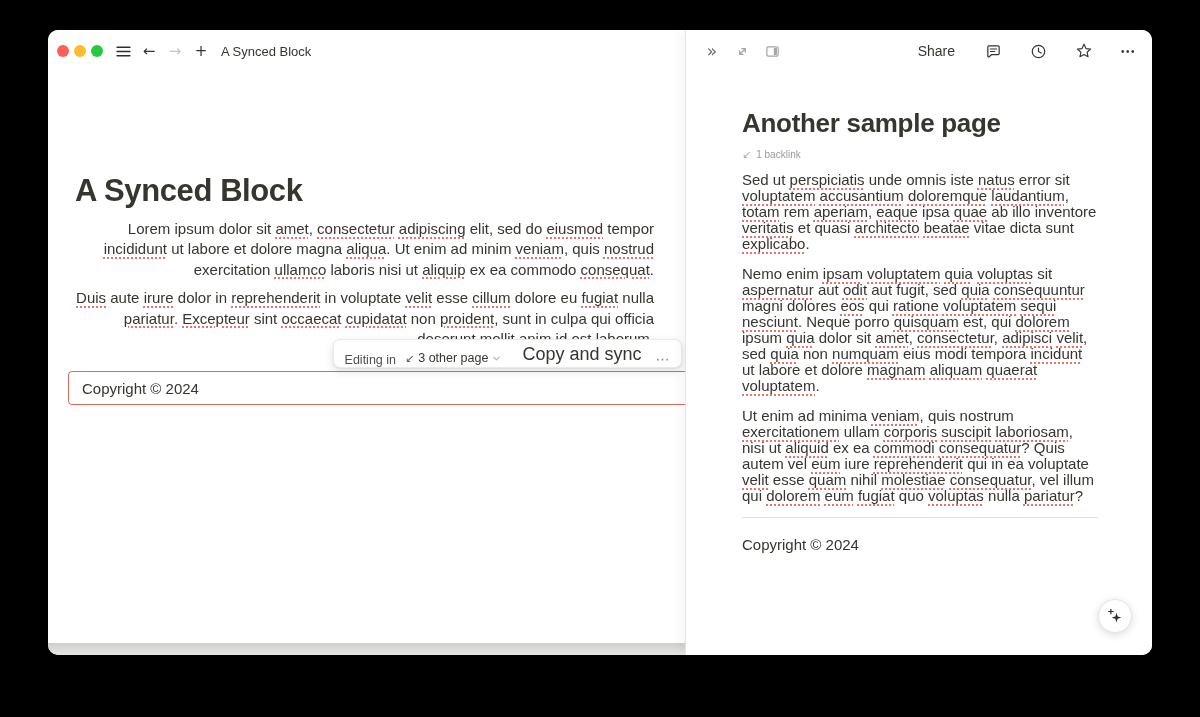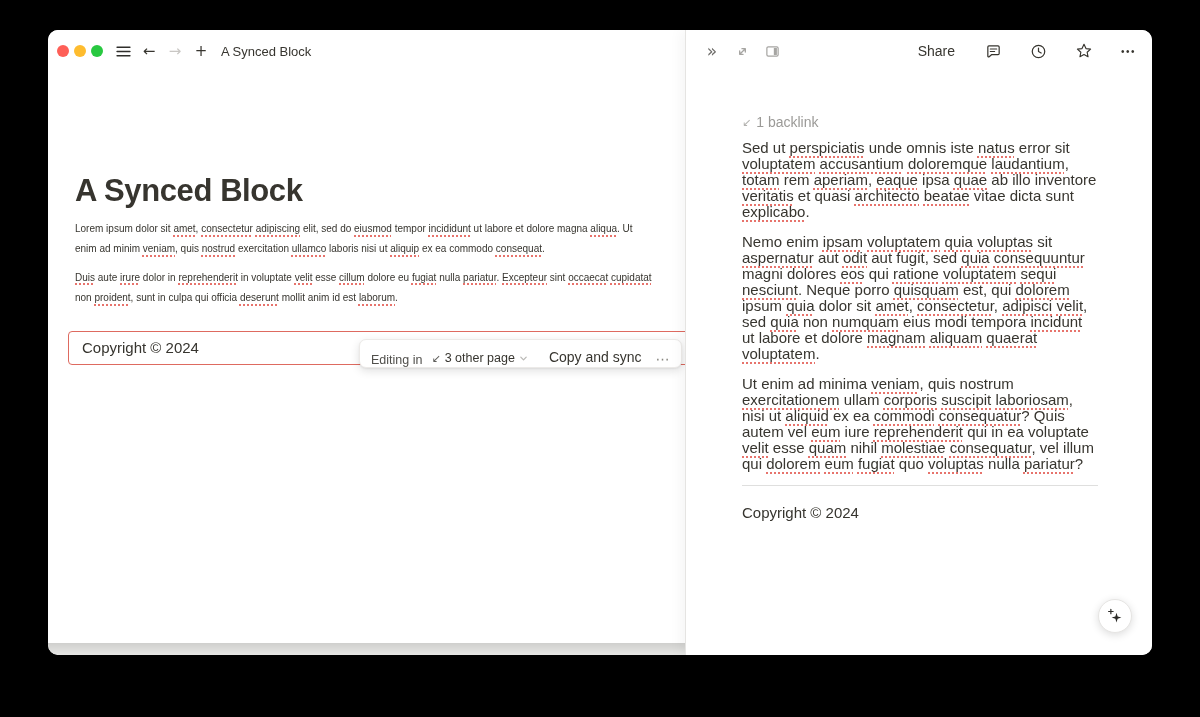--- a/index.html
+++ b/index.html
@@ -31,21 +31,21 @@
   .light{width:12px;height:12px;border-radius:50%;border:none;padding:0;}
   .tb-btn{
     width:24px;height:24px;border:none;background:transparent;padding:0;
     display:flex;align-items:center;justify-content:center;border-radius:4px;
     font-family:"DejaVu Sans",sans-serif;font-size:15px;color:#37352f;margin-right:2px;
   }
   .tb-btn.disabled{color:#c9c7c4;}
   .tb-title{font-size:13px;margin-left:6px;color:#37352f;}
   .left-content{padding:101px 27px 0 27px;}
   h1.page-title-left{font-size:31px;line-height:36px;font-weight:700;letter-spacing:-.4px;margin:0 0 10px;}
-  .left-content p{font-size:10px;line-height:20.4px;margin:0 0 8px;width:579px;}
+  .left-content p{font-size:15px;line-height:20.4px;margin:0 0 8px;width:579px;text-align:right;}
   .miss{
     text-decoration:underline;text-decoration-style:dotted;
     text-decoration-color:rgba(227,90,82,.85);text-decoration-thickness:1.5px;
     text-underline-offset:2.5px;
   }
   .synced-block{
     margin:22px 0 0 -7px;width:724px;height:34px;
     border:1.3px solid #de6a60;border-radius:4px;background:#fff;
     display:flex;align-items:center;padding-left:13px;
   }
@@ -57,21 +57,21 @@
     display:flex;align-items:flex-end;padding:0 9px 0 11px;gap:6px;
     font-size:12.5px;white-space:nowrap;z-index:3;
   }
   .sync-toolbar .lbl{color:#504f4b;}
   .page-ref-btn{
     display:flex;align-items:center;gap:4px;border:none;background:transparent;
     font-size:12.5px;color:#37352f;padding:2px 3px;border-radius:4px;
   }
   .page-ref-btn .sw-arrow{color:#5f5e5b;font-family:"DejaVu Sans",sans-serif;font-size:11px;}
   .copy-sync-btn{
-    border:none;background:transparent;font-size:14px;color:#37352f;
+    border:none;background:transparent;font-size:18px;color:#37352f;
     padding:2px 4px;margin-left:8px;border-radius:4px;
   }
   .toolbar-more{
     border:none;background:transparent;color:#87867f;font-size:14px;
     padding:0 2px;margin-left:2px;letter-spacing:.5px;
   }
   
   .right-pane{
     position:absolute;left:637px;top:0;right:0;bottom:0;background:#fff;
     border-left:1px solid #e5e4e2;box-shadow:-5px 0 12px rgba(0,0,0,.04);z-index:2;
@@ -85,21 +85,21 @@
   .share-btn{border:none;background:transparent;font-size:14px;color:#37352f;padding:2px 2px;}
   .act-btn{border:none;background:transparent;padding:0;display:flex;align-items:center;}
   .more-glyph{font-size:10px;letter-spacing:1.5px;color:#37352f;}
   .right-content{padding:35px 56px 0 56px;}
   h1.page-title-right{font-size:26px;line-height:32px;font-weight:700;letter-spacing:-.3px;margin:0;}
   .backlink-row{
     display:flex;align-items:center;gap:5px;margin-top:7px;height:16px;
     border:none;background:transparent;padding:0;
   }
   .backlink-row .sw-arrow{color:#b3b2af;font-family:"DejaVu Sans",sans-serif;font-size:11px;}
-  .backlink-row .bl-label{font-size:14px;color:#9b9a97;}
+  .backlink-row .bl-label{font-size:10px;color:#9b9a97;}
   .right-content p{font-size:15px;line-height:16px;margin:0;width:356px;}
   .right-content p.rp1{margin-top:10px;}
   .right-content p.rp2,.right-content p.rp3{margin-top:14px;}
   .divider{margin-top:13px;width:356px;border-top:1px solid rgba(55,53,47,.16);height:0;}
   .copyright{margin-top:17px;font-size:15px;line-height:20px;}
   .ai-btn{
     position:absolute;right:20px;bottom:22px;width:34px;height:34px;border-radius:50%;
     background:#fff;border:1px solid #e6e5e3;
     box-shadow:0 2px 8px rgba(0,0,0,.14);
     display:flex;align-items:center;justify-content:center;padding:0;
@@ -196,20 +196,21 @@
             <path d="M10 2.6 L12.2 7.3 L17.3 7.9 L13.5 11.4 L14.5 16.4 L10 13.9 L5.5 16.4 L6.5 11.4 L2.7 7.9 L7.8 7.3 Z" stroke="#37352f" stroke-width="1.3" fill="none" stroke-linejoin="round"></path>
           </svg>
         </button>
         <button class="act-btn">
           <span class="more-glyph">•••</span>
         </button>
       </div>
     </div>
 
     <div class="right-content">
+      <h1 class="page-title-right">Another sample page</h1>
       <button class="backlink-row">
         <span class="sw-arrow">↙</span>
         <span class="bl-label">1 backlink</span>
       </button>
       <p class="spell rp1">Sed ut <span class="miss">perspiciatis</span> unde omnis iste <span class="miss">natus</span> error sit <span class="miss">voluptatem</span> <span class="miss">accusantium</span> <span class="miss">doloremque</span> <span class="miss">laudantium</span>, <span class="miss">totam</span> rem <span class="miss">aperiam</span>, <span class="miss">eaque</span> ipsa <span class="miss">quae</span> ab illo inventore <span class="miss">veritatis</span> et quasi <span class="miss">architecto</span> <span class="miss">beatae</span> vitae dicta sunt <span class="miss">explicabo</span>.</p>
       <p class="spell rp2">Nemo enim <span class="miss">ipsam</span> <span class="miss">voluptatem</span> <span class="miss">quia</span> <span class="miss">voluptas</span> sit <span class="miss">aspernatur</span> aut <span class="miss">odit</span> aut fugit, sed <span class="miss">quia</span> <span class="miss">consequuntur</span> magni dolores <span class="miss">eos</span> qui <span class="miss">ratione</span> <span class="miss">voluptatem</span> <span class="miss">sequi</span> <span class="miss">nesciunt</span>. Neque porro <span class="miss">quisquam</span> est, qui <span class="miss">dolorem</span> ipsum <span class="miss">quia</span> dolor sit <span class="miss">amet</span>, <span class="miss">consectetur</span>, <span class="miss">adipisci</span> <span class="miss">velit</span>, sed <span class="miss">quia</span> non <span class="miss">numquam</span> eius modi tempora <span class="miss">incidunt</span> ut labore et dolore <span class="miss">magnam</span> <span class="miss">aliquam</span> <span class="miss">quaerat</span> <span class="miss">voluptatem</span>.</p>
       <p class="spell rp3">Ut enim ad minima <span class="miss">veniam</span>, quis nostrum <span class="miss">exercitationem</span> ullam <span class="miss">corporis</span> <span class="miss">suscipit</span> <span class="miss">laboriosam</span>, nisi ut <span class="miss">aliquid</span> ex ea <span class="miss">commodi</span> <span class="miss">consequatur</span>? Quis autem vel <span class="miss">eum</span> iure <span class="miss">reprehenderit</span> qui in ea voluptate <span class="miss">velit</span> esse <span class="miss">quam</span> nihil <span class="miss">molestiae</span> <span class="miss">consequatur</span>, vel illum qui <span class="miss">dolorem</span> <span class="miss">eum</span> <span class="miss">fugiat</span> quo <span class="miss">voluptas</span> nulla <span class="miss">pariatur</span>?</p>
       <div class="divider"></div>
       <div class="copyright">Copyright © 2024</div>
     </div>

